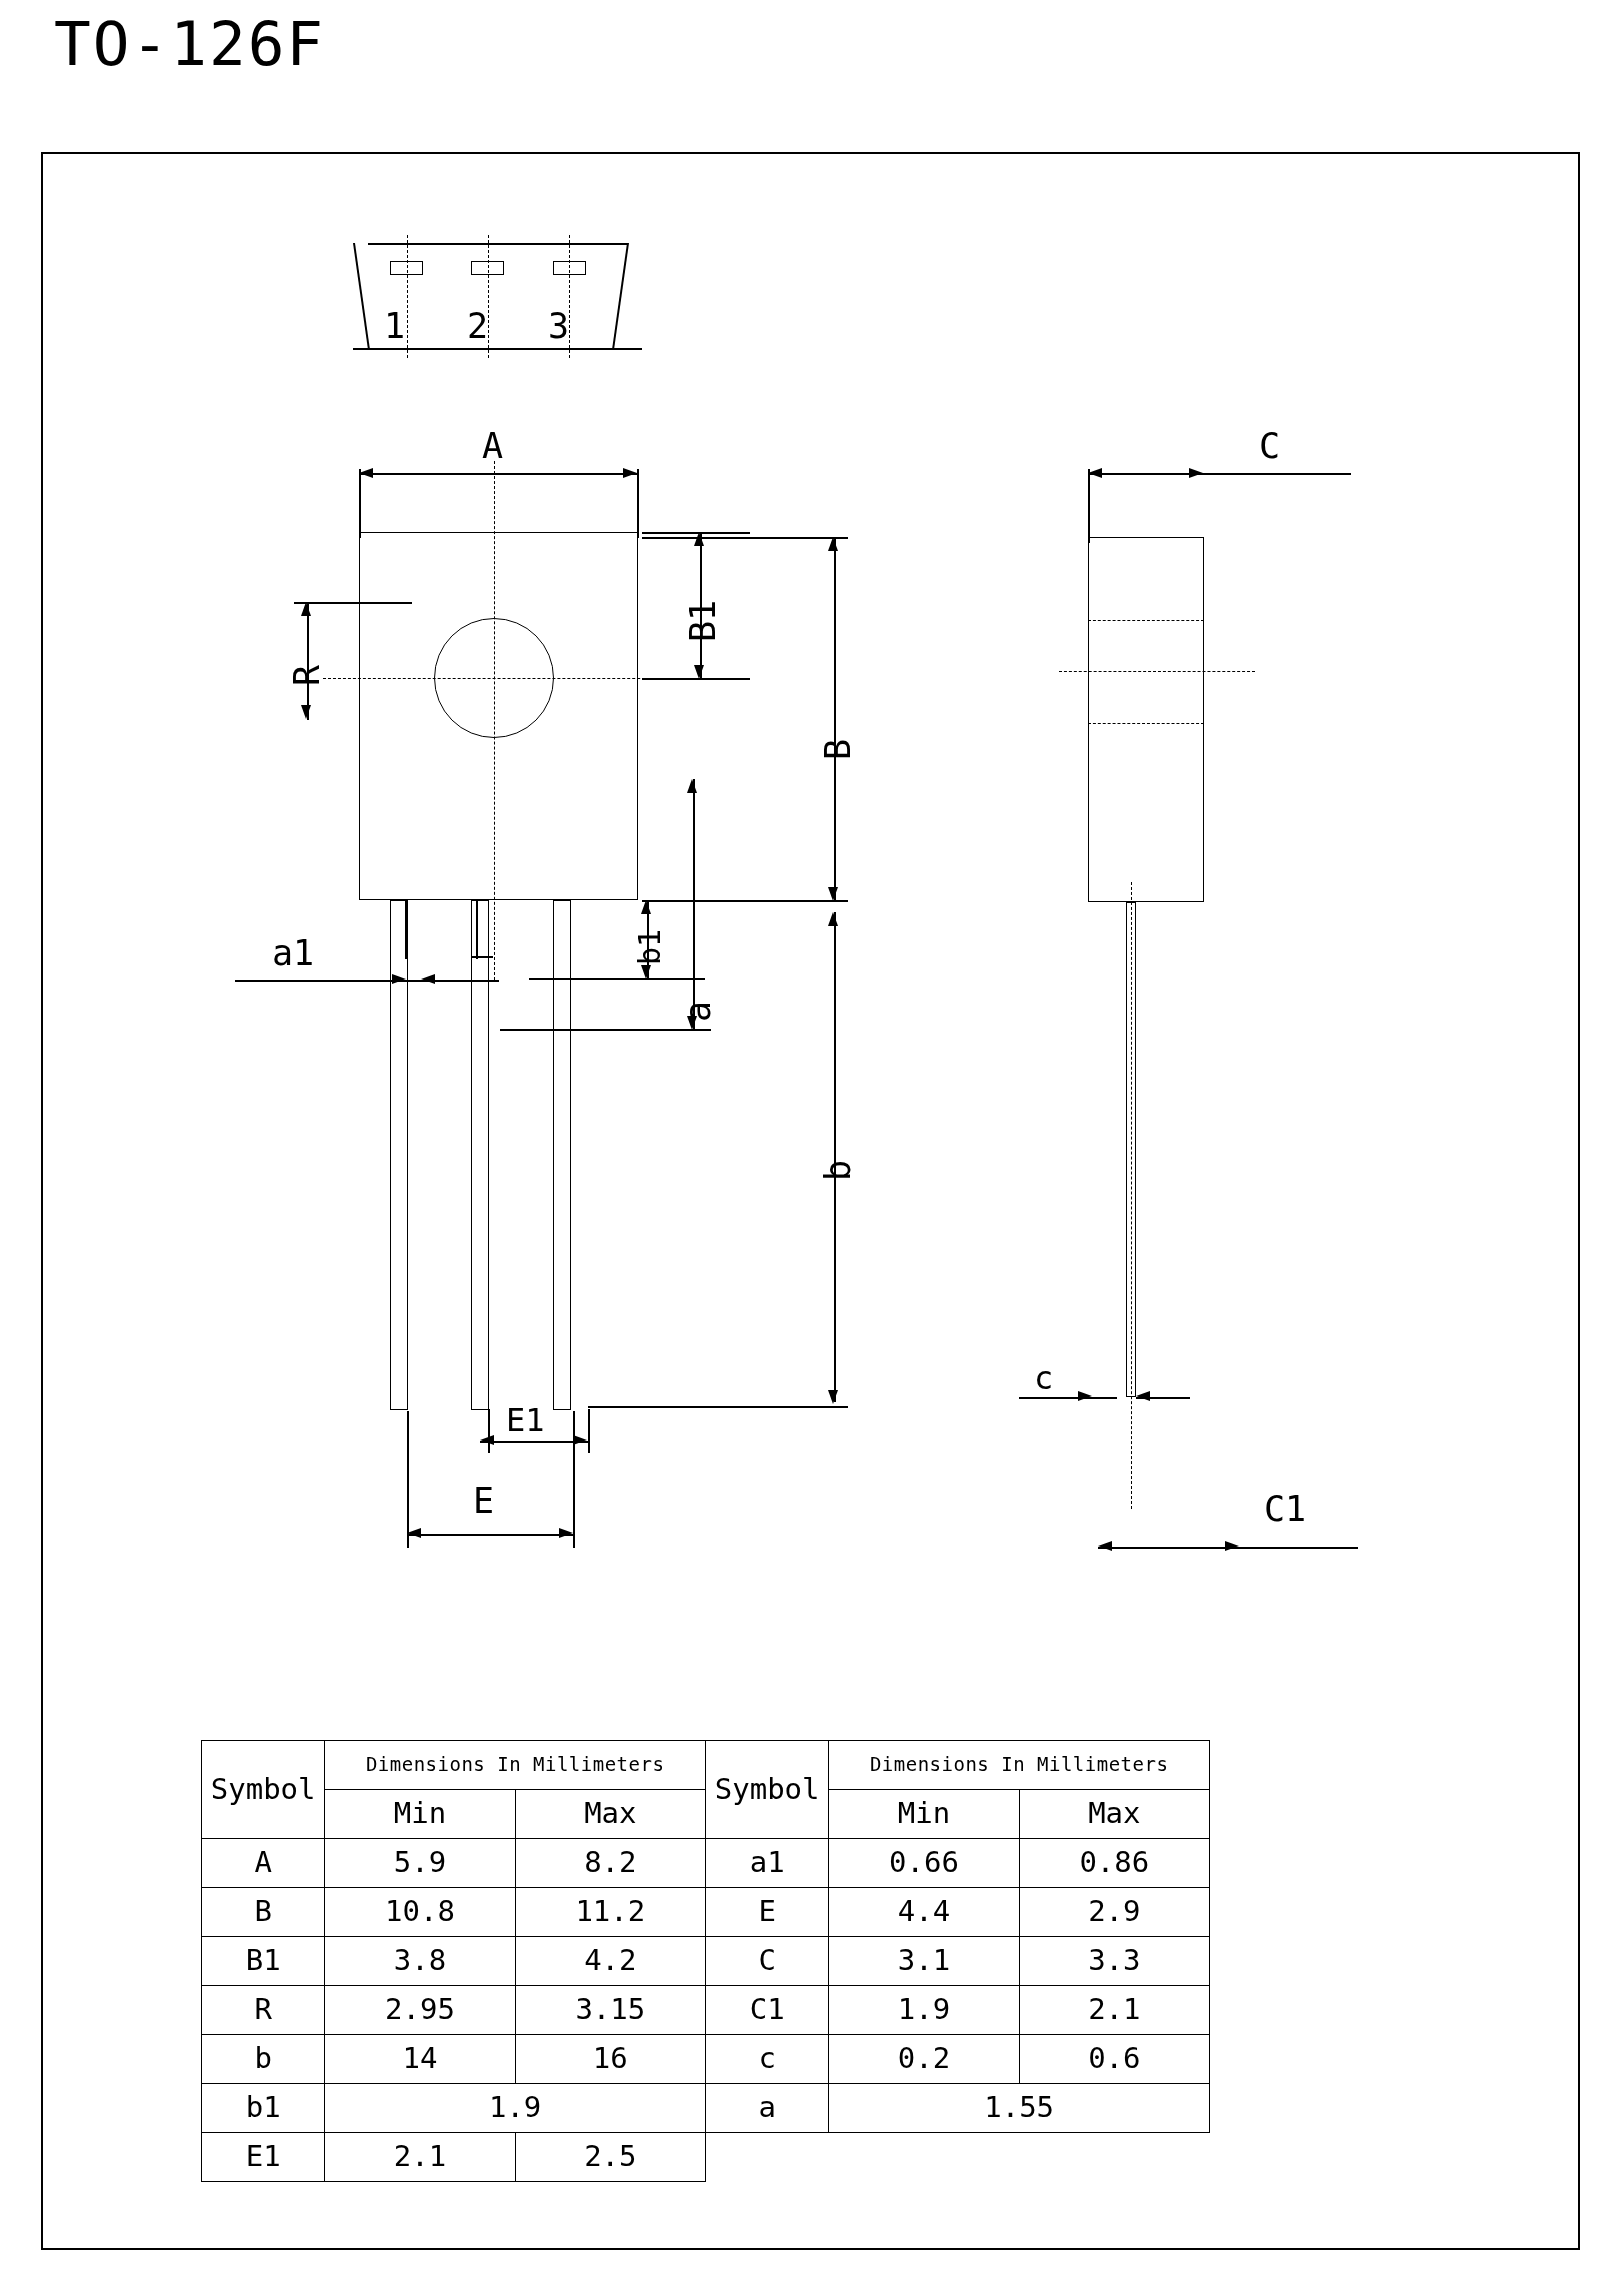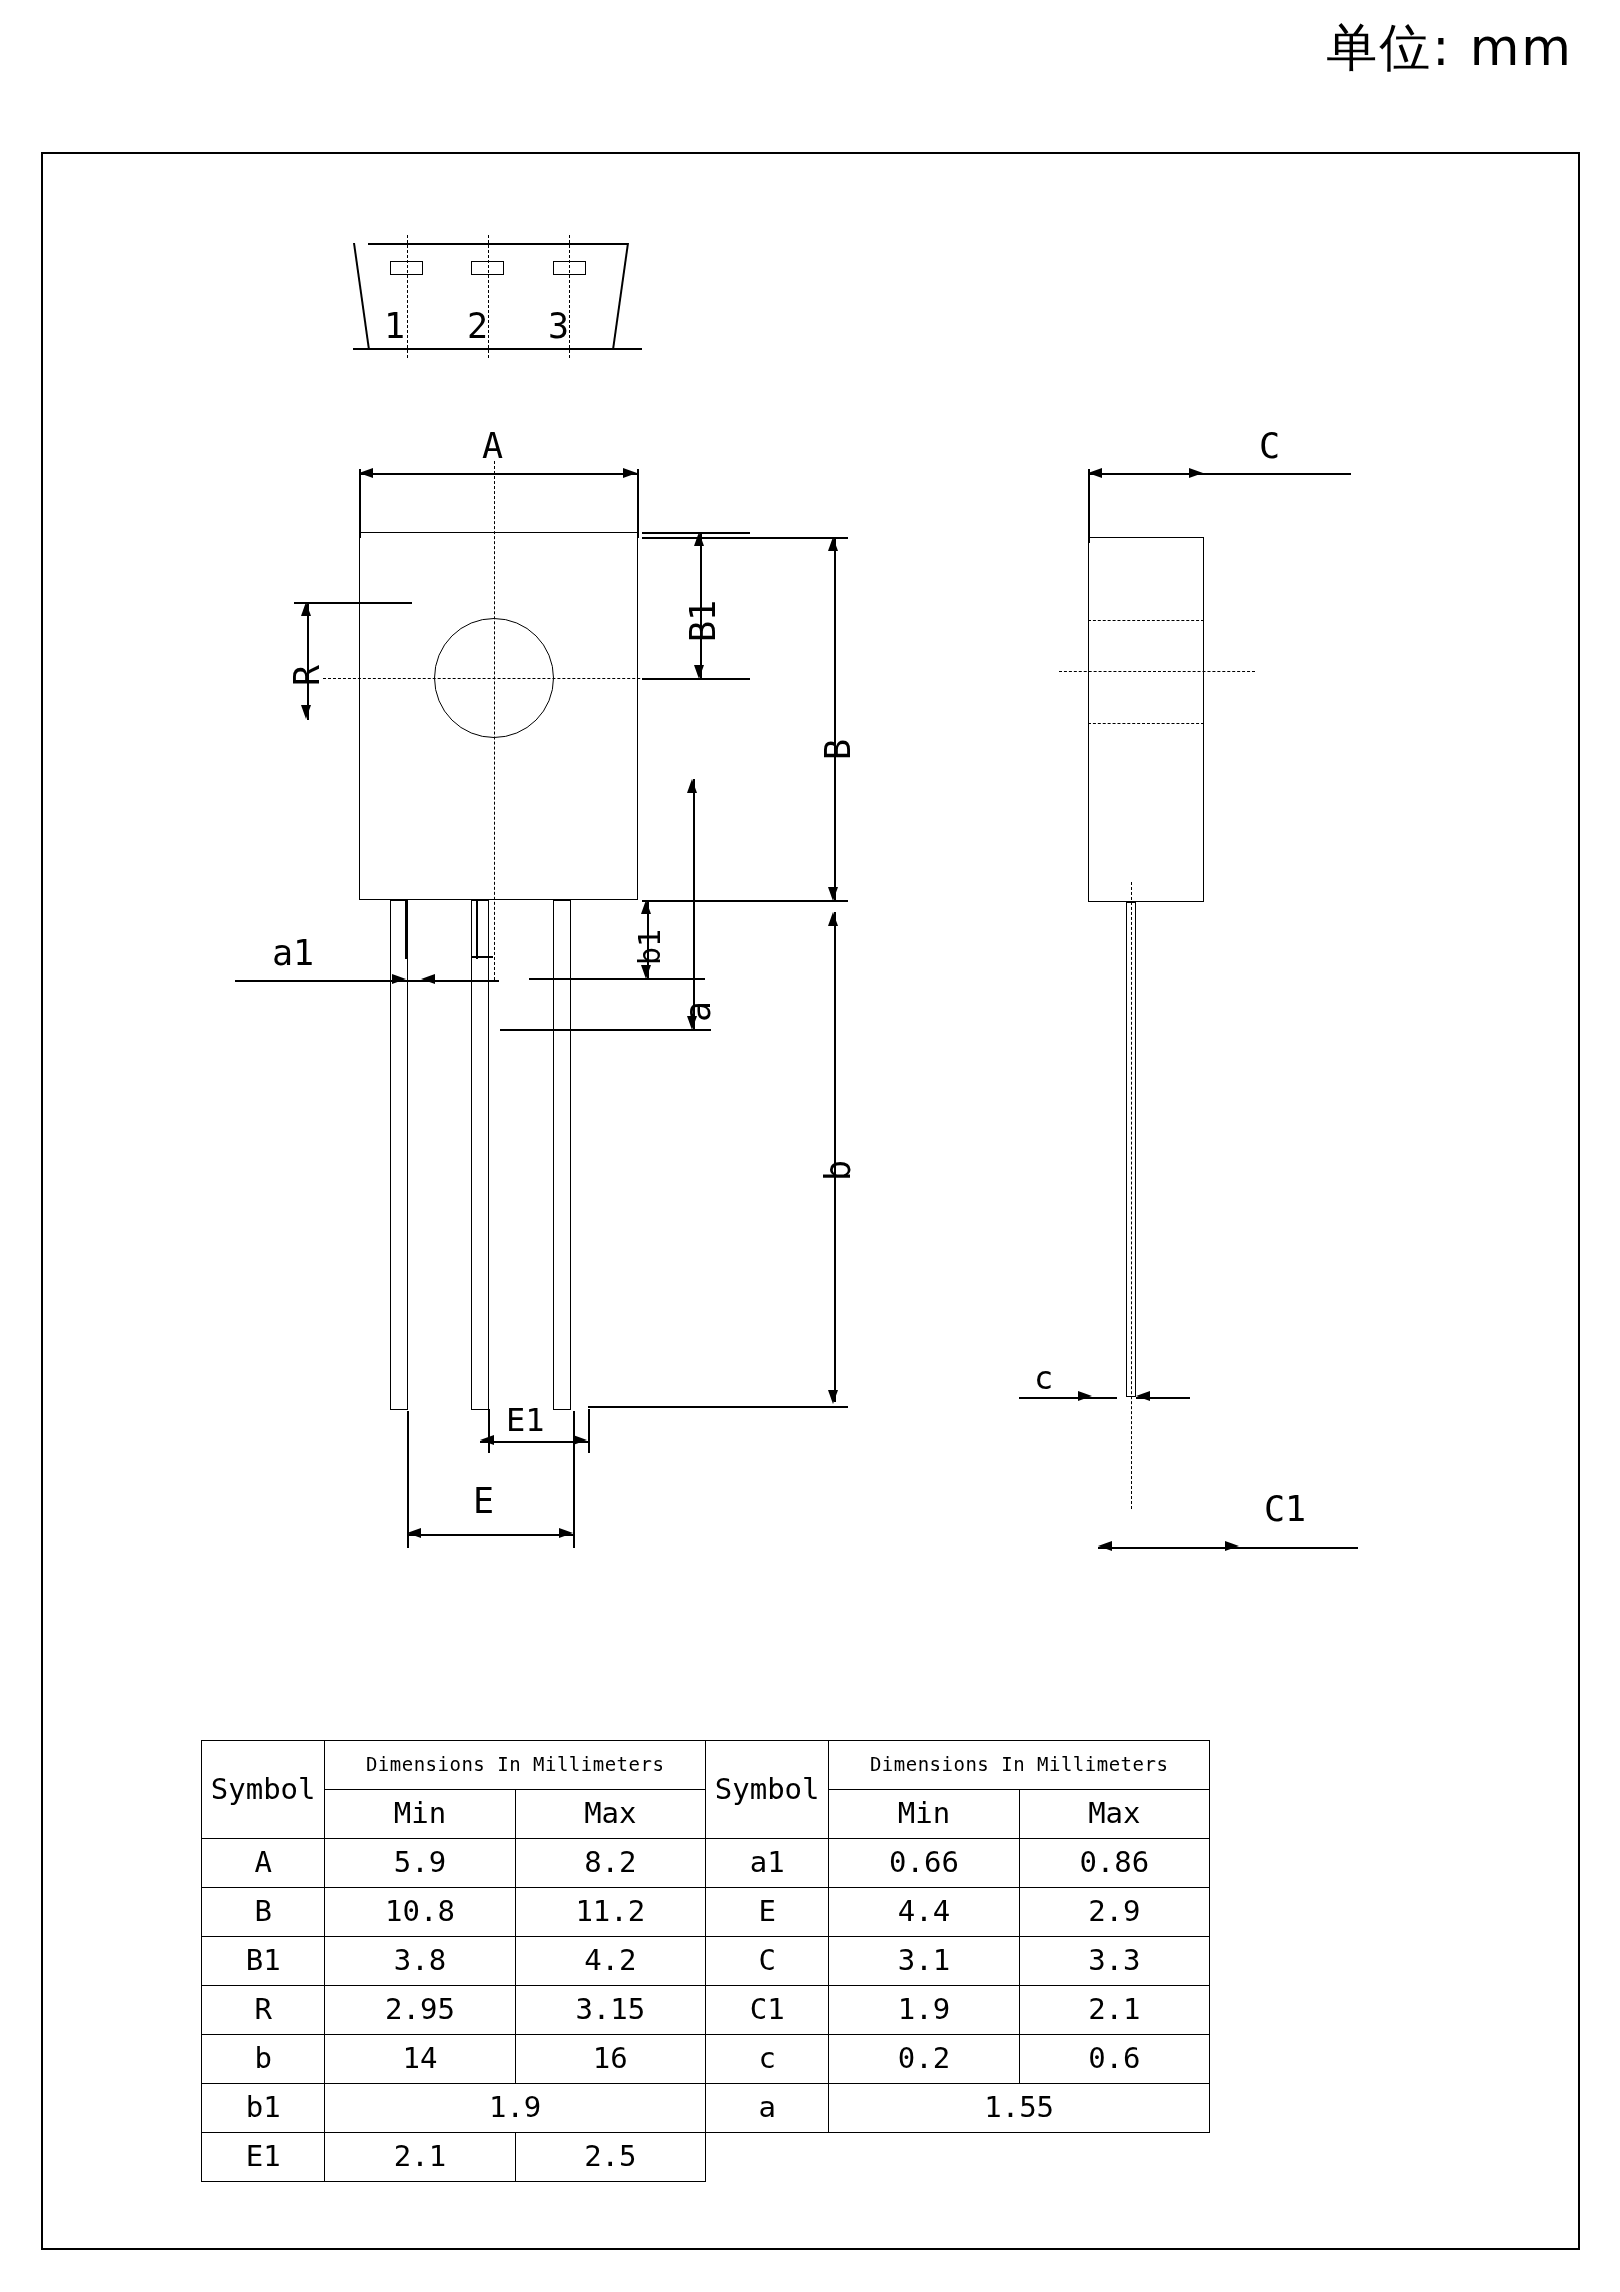--- a/index.html
+++ b/index.html
@@ -121,21 +121,21 @@
   .dimtable .sym { width: 127px; }
   .dimtable .val { width: 221px; }
   .dimtable .hdr-span { font-size: 19px; letter-spacing: 0.5px; }
   .dimtable tr { height: 49px; }
 </style>
 </head>
 <body>
 
 <div class="page">
 
-  <div class="unit">单位: mm</div>
+  <div class="title">TO-126F</div>
 
   <div class="frame"></div>
 
   <div>
 
     <div class="ln hl" style="left:368px; top:243px; width:260px;"></div>
     <div class="ln hl" style="left:353px; top:348px; width:289px;"></div>
     <div class="ln" style="left:353px; top:243px; width:1.6px; height:105px; transform: skewX(8deg); transform-origin: top;"></div>
     <div class="ln" style="left:627px; top:243px; width:1.6px; height:105px; transform: skewX(-8deg); transform-origin: top;"></div>
 

